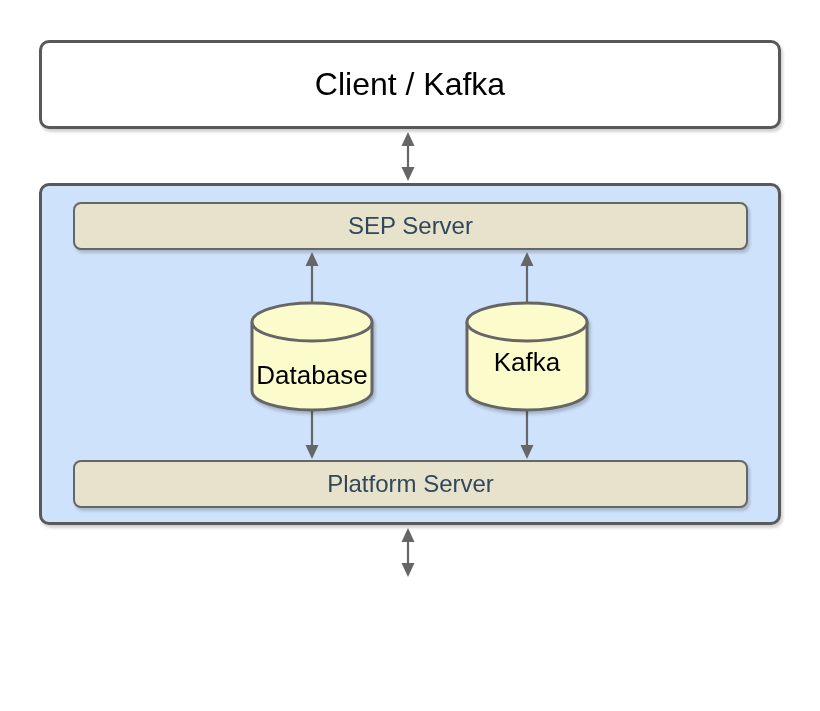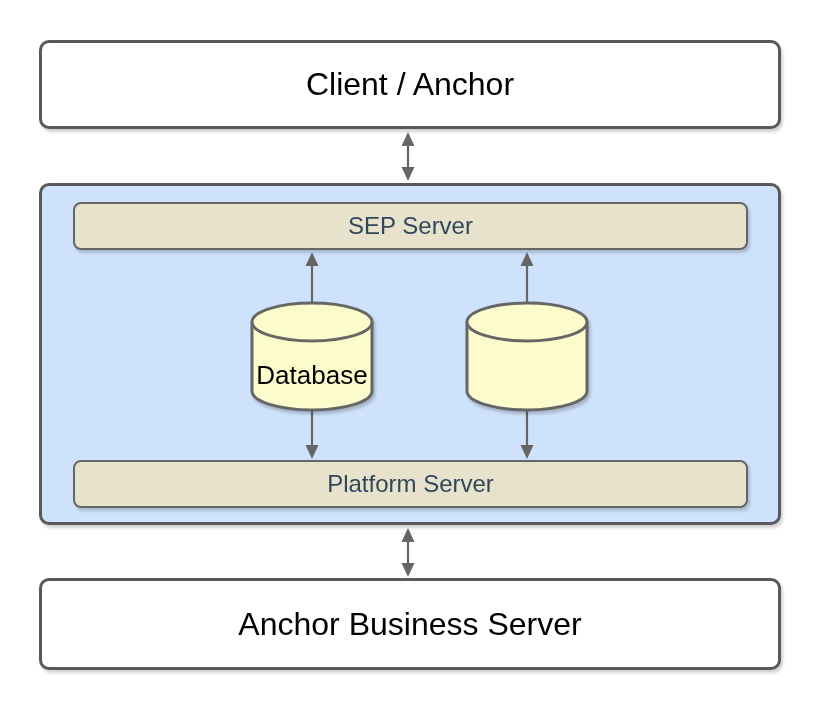--- a/index.html
+++ b/index.html
@@ -86,36 +86,33 @@
     color: var(--box-text, #000000);
     white-space: nowrap;
   }
 </style>
 </head>
 <body>
 
 <div class="canvas">
 
   <div class="outer-box" style="left:39px; top:40px; width:742px; height:89px;">
-    <span class="label-lg">Client / Anchor</span>
+    <span class="label-lg">Client / Kafka</span>
   </div>
 
   <div class="container-box" style="left:39px; top:183px; width:742px; height:342px;"></div>
 
   <div class="bar" style="left:73px; top:460px; width:675px; height:48px;">
     <span class="label-bar">Platform Server</span>
   </div>
 
   <div class="bar" style="left:73px; top:202px; width:675px; height:48px;">
     <span class="label-bar">SEP Server</span>
   </div>
 
-  <div class="outer-box" style="left:39px; top:578px; width:742px; height:92px;">
-    <span class="label-lg">Anchor Business Server</span>
-  </div>
 
   <svg class="overlay" width="820" height="711" viewBox="0 0 820 711">
 
     <g>
       <line class="arrow-line" x1="408" y1="144" x2="408" y2="169"></line>
       <polygon class="arrow-head" points="408,132 401.5,146 414.5,146"></polygon>
       <polygon class="arrow-head" points="408,181 401.5,167 414.5,167"></polygon>
     </g>
 
     <g>
@@ -149,14 +146,15 @@
       <ellipse class="cyl-shape" cx="312" cy="322" rx="60" ry="19"></ellipse>
     </g>
 
     <g class="cyl-group">
       <path class="cyl-shape" d="M 467 322 L 467 391 A 60 19 0 0 0 587 391 L 587 322"></path>
       <ellipse class="cyl-shape" cx="527" cy="322" rx="60" ry="19"></ellipse>
     </g>
   </svg>
 
   <div class="cyl-label" style="left:252px; top:360px;">Database</div>
+  <div class="cyl-label" style="left:467px; top:347px;">Kafka</div>
 
 </div>
 
 </body></html>

